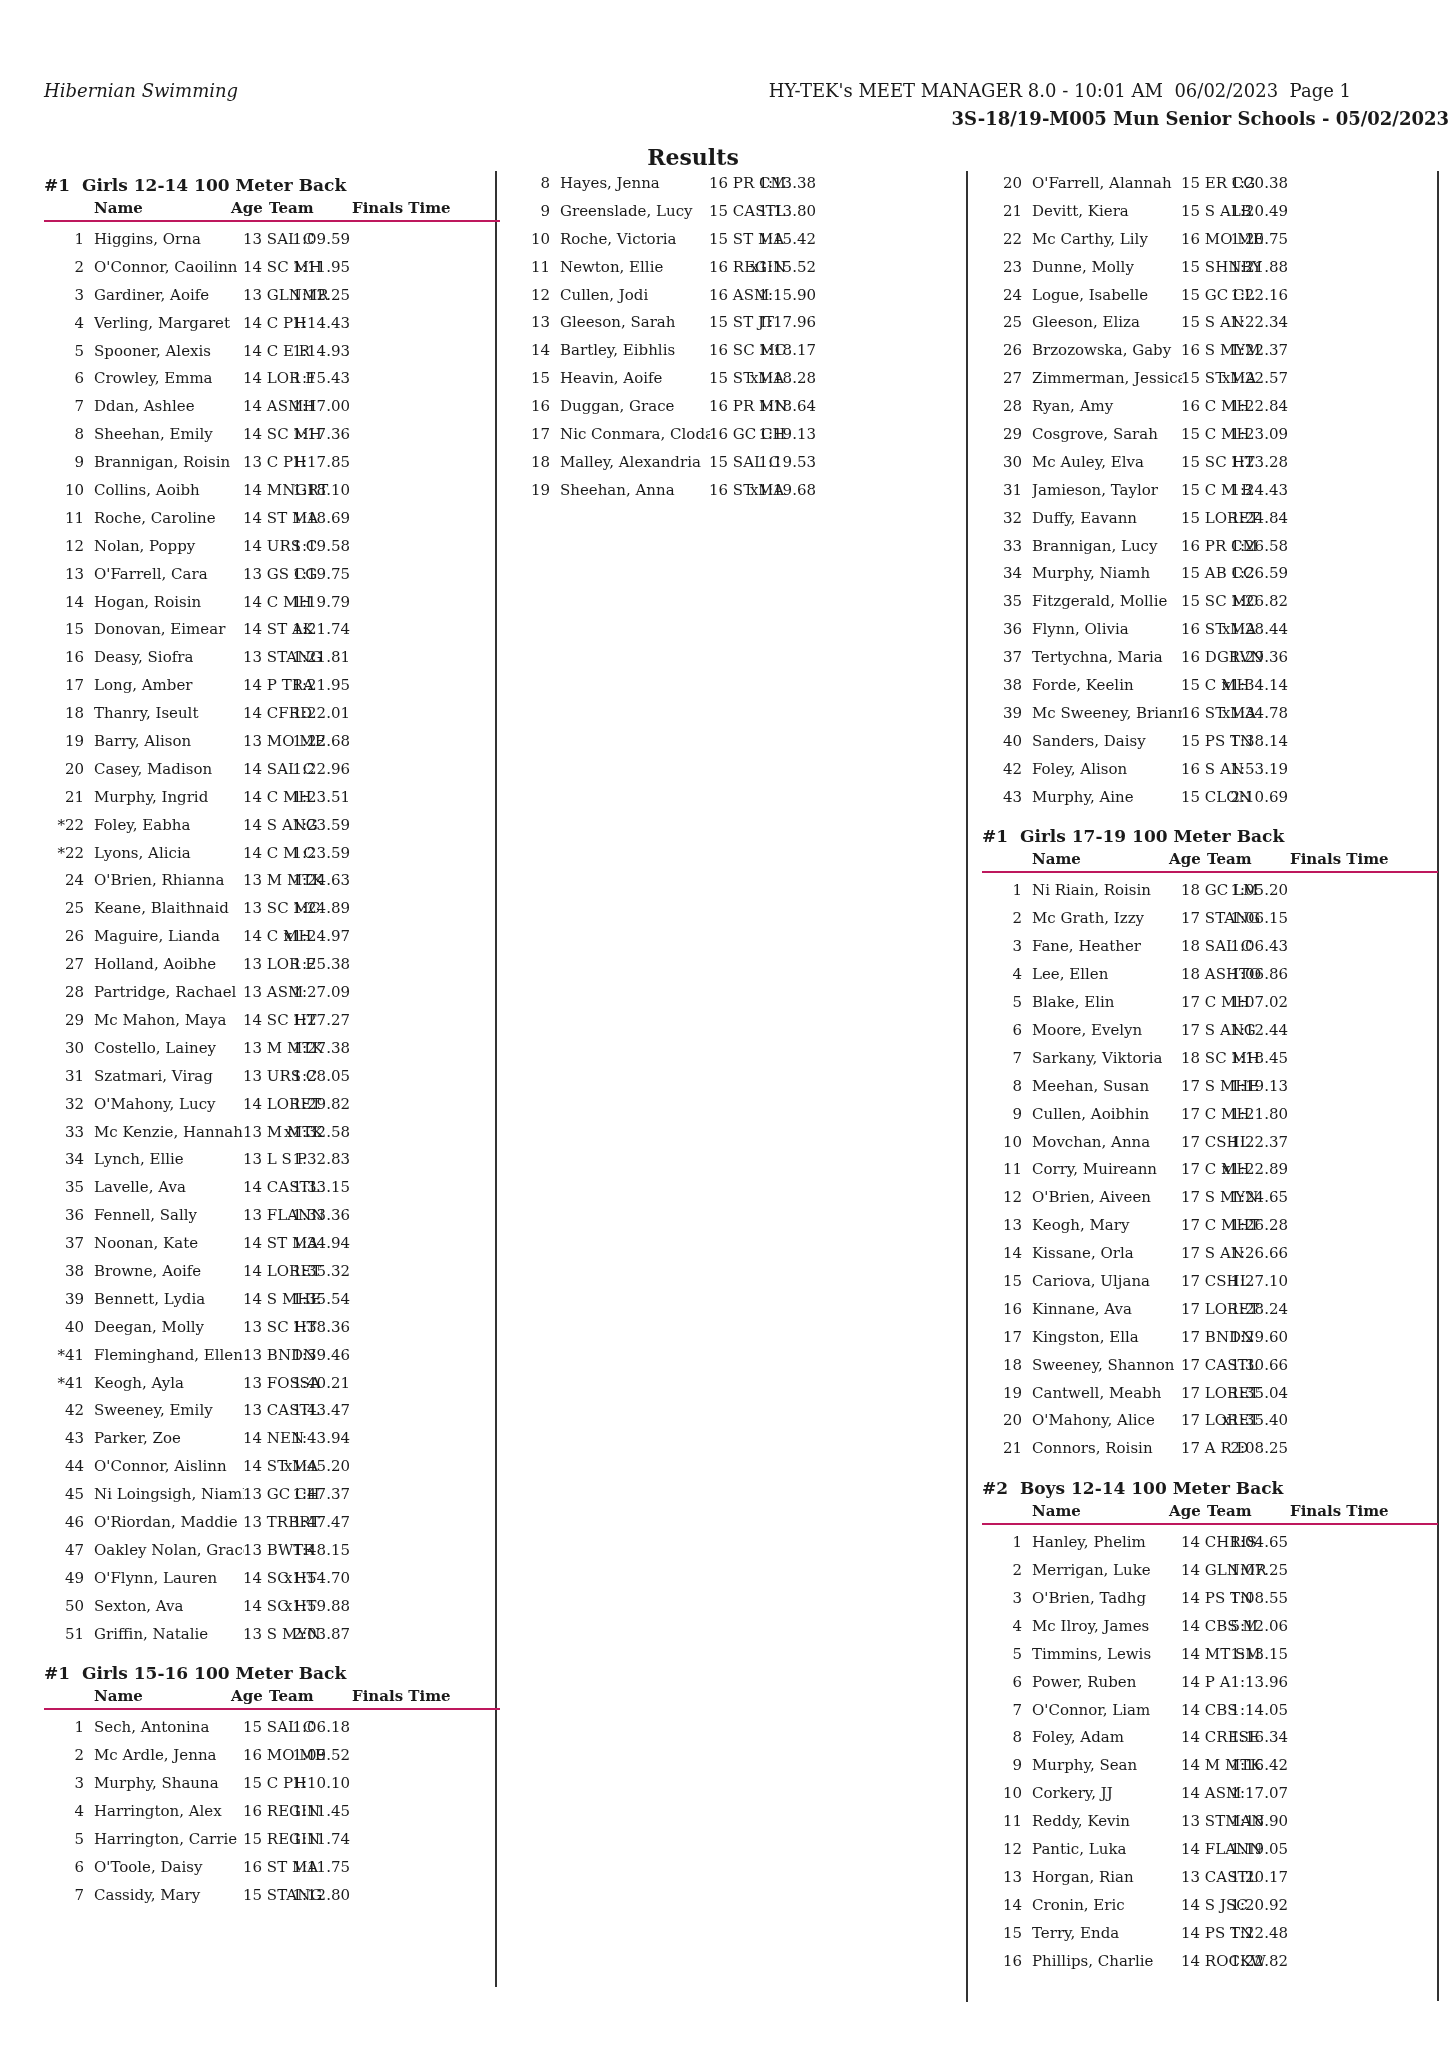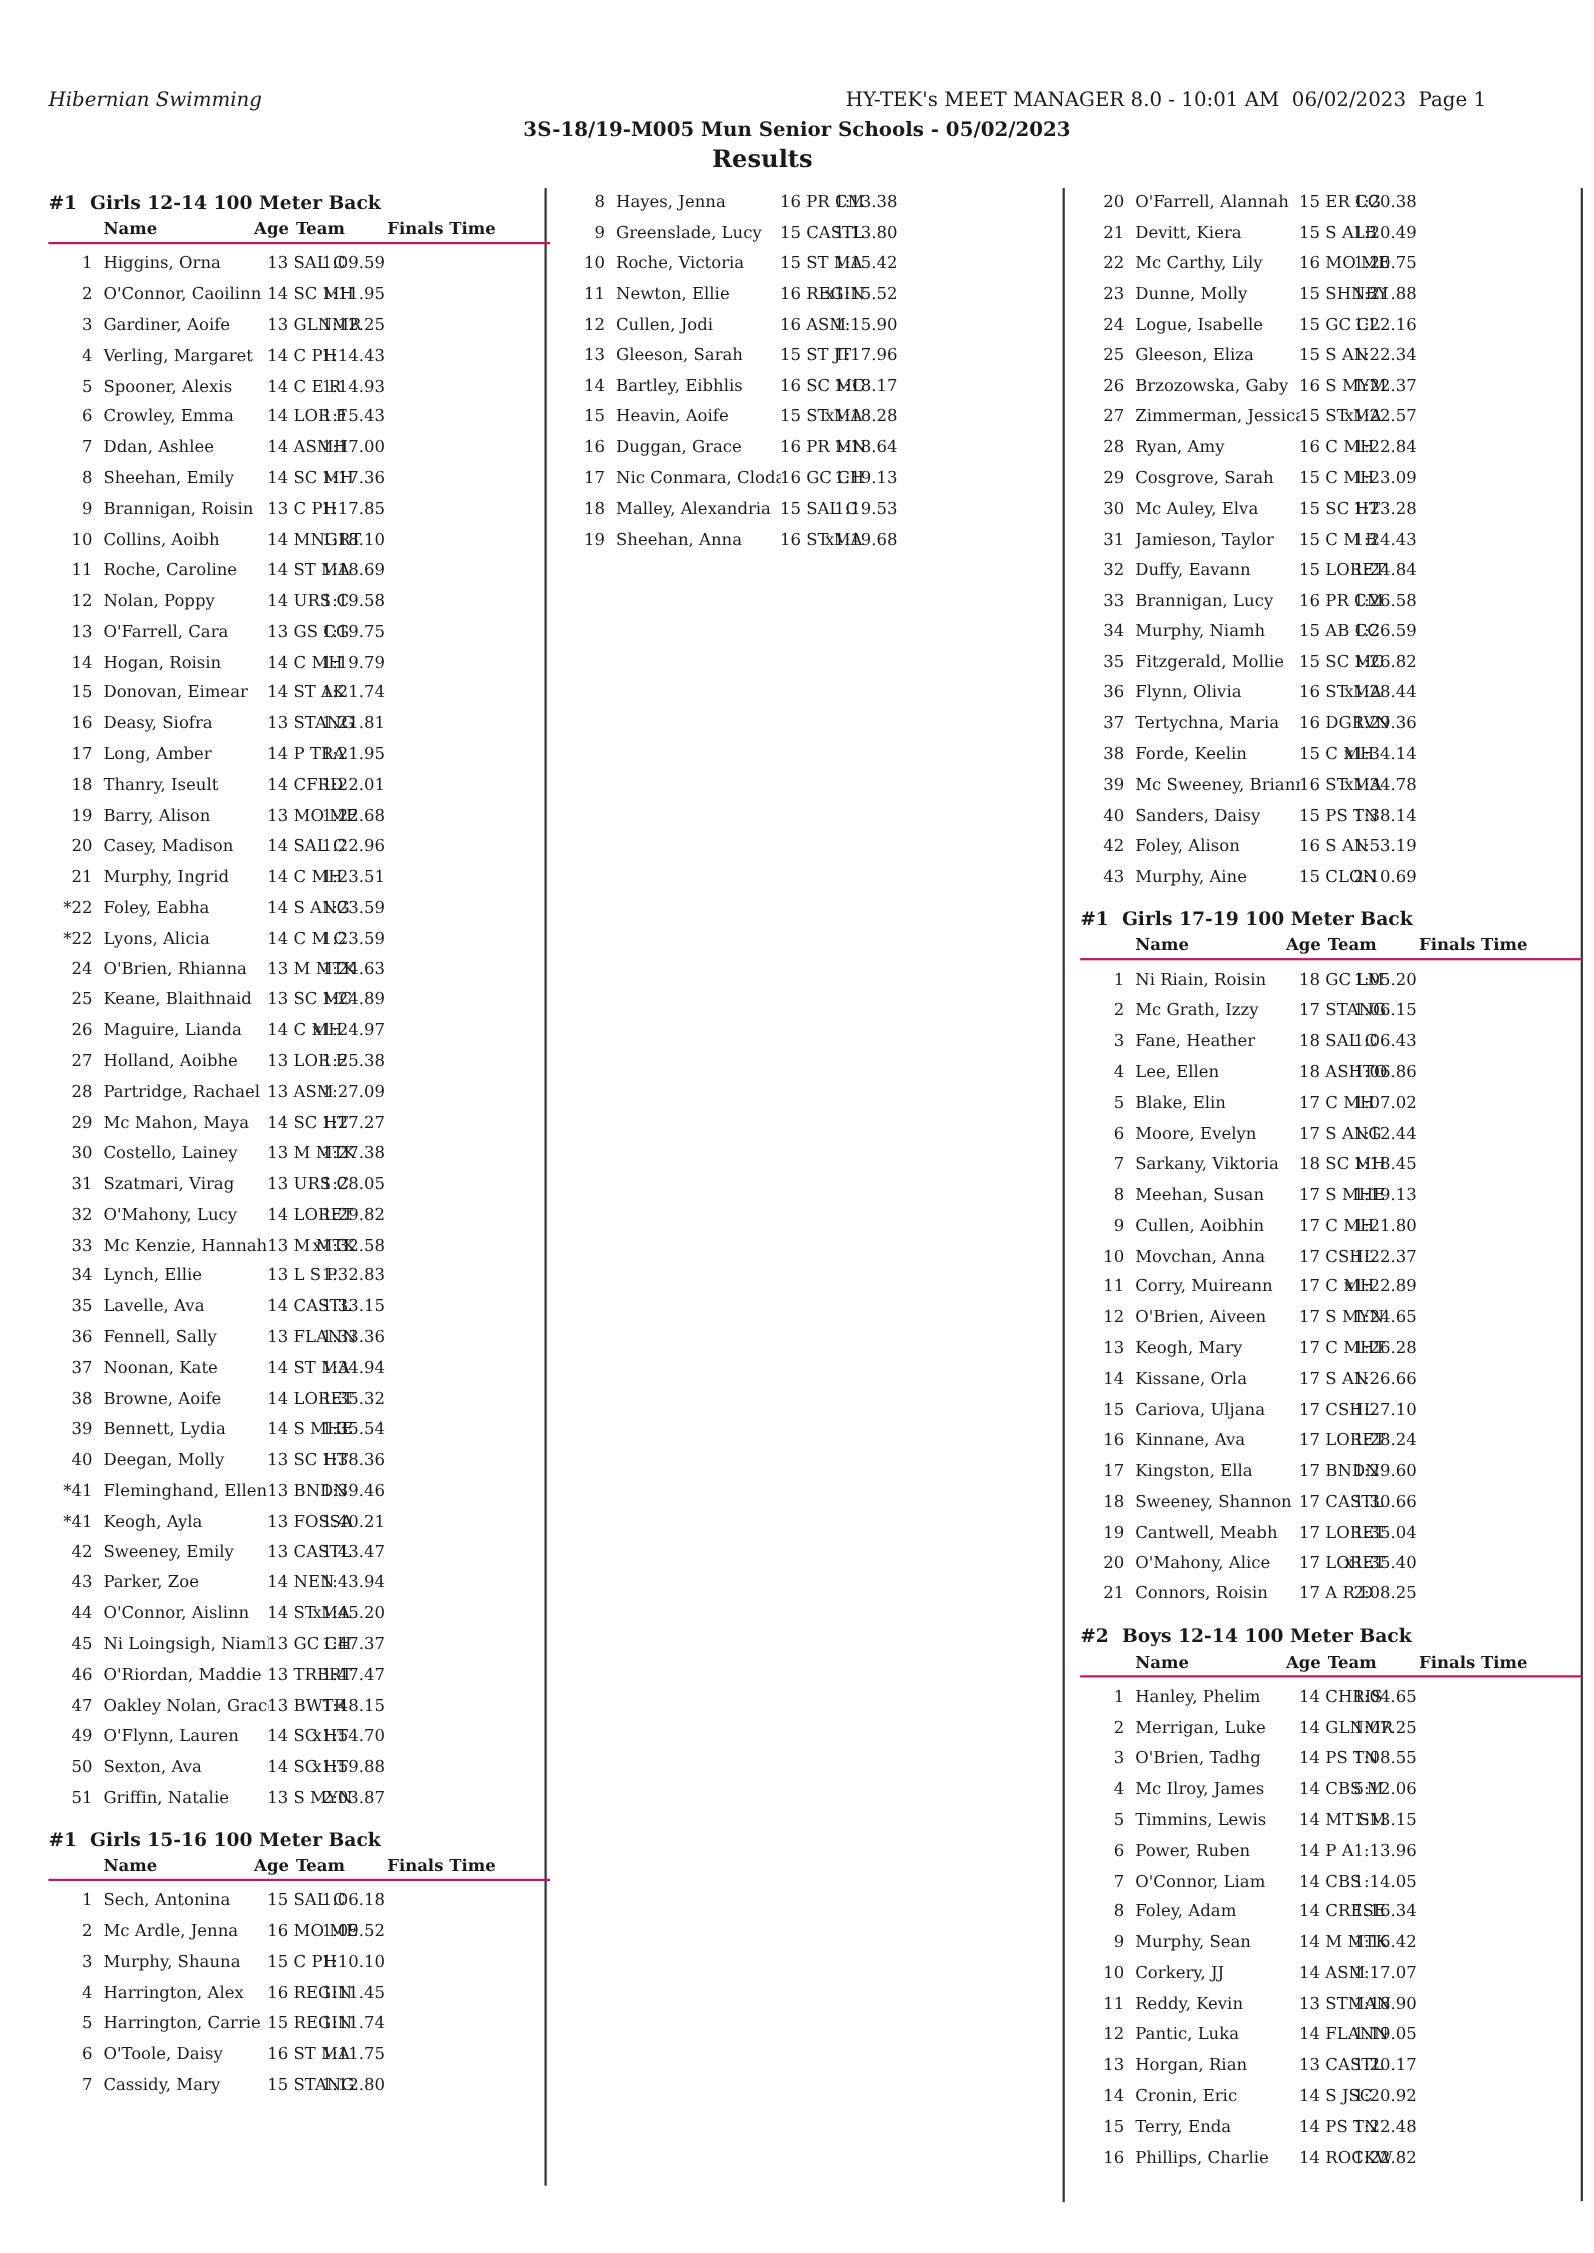--- a/index.html
+++ b/index.html
@@ -1,22 +1,22 @@
 <!DOCTYPE html>
 <html><head>
 <meta charset="utf-8">
 <style>
   html, body { margin:0; padding:0; background:#ffffff; }
   body { width:1449px; height:2048px; position:relative; overflow:hidden;
          font-family:"DejaVu Serif", "Liberation Serif", serif; color:#1a1a1a; }
   .hdr-left { position:absolute; left:44px; top:80px; font-size:18px;font-style:italic; }
   .hdr-right { position:absolute; right:98px; top:80px; font-size:18px; white-space:pre; }
-  .meet-title { position:absolute; left:0; width:1449px; text-align:center; top:108px;
+  .meet-title { position:absolute; left:0; width:1449px; text-align:right; top:108px;
                 font-size:18px; font-weight:bold; }
-  .results-title { position:absolute; left:0; width:1386px; text-align:center; top:132px;
+  .results-title { position:absolute; left:0; width:1386px; text-align:center; top:144px;
                    font-size:22px; font-weight:bold; }
   .vline { position:absolute; width:2px; background:#333; }
   .col { position:absolute; }
   .event-title { font-size:17px; font-weight:bold; height:26px; line-height:26px; margin-top:14px; white-space:pre; }
   .thead { position:relative; height:22px; font-size:15px; font-weight:bold; border-bottom:2px solid #be185d; }
   .thead span { position:absolute; top:1px; }
   .row { position:relative; height:27.9px; font-size:15px; }
   .row span { position:absolute; top:6px; white-space:nowrap; }
   .c-place { width:40px; text-align:right; left:0; }
   .c-name { left:50px; width:150px; overflow:hidden; }

